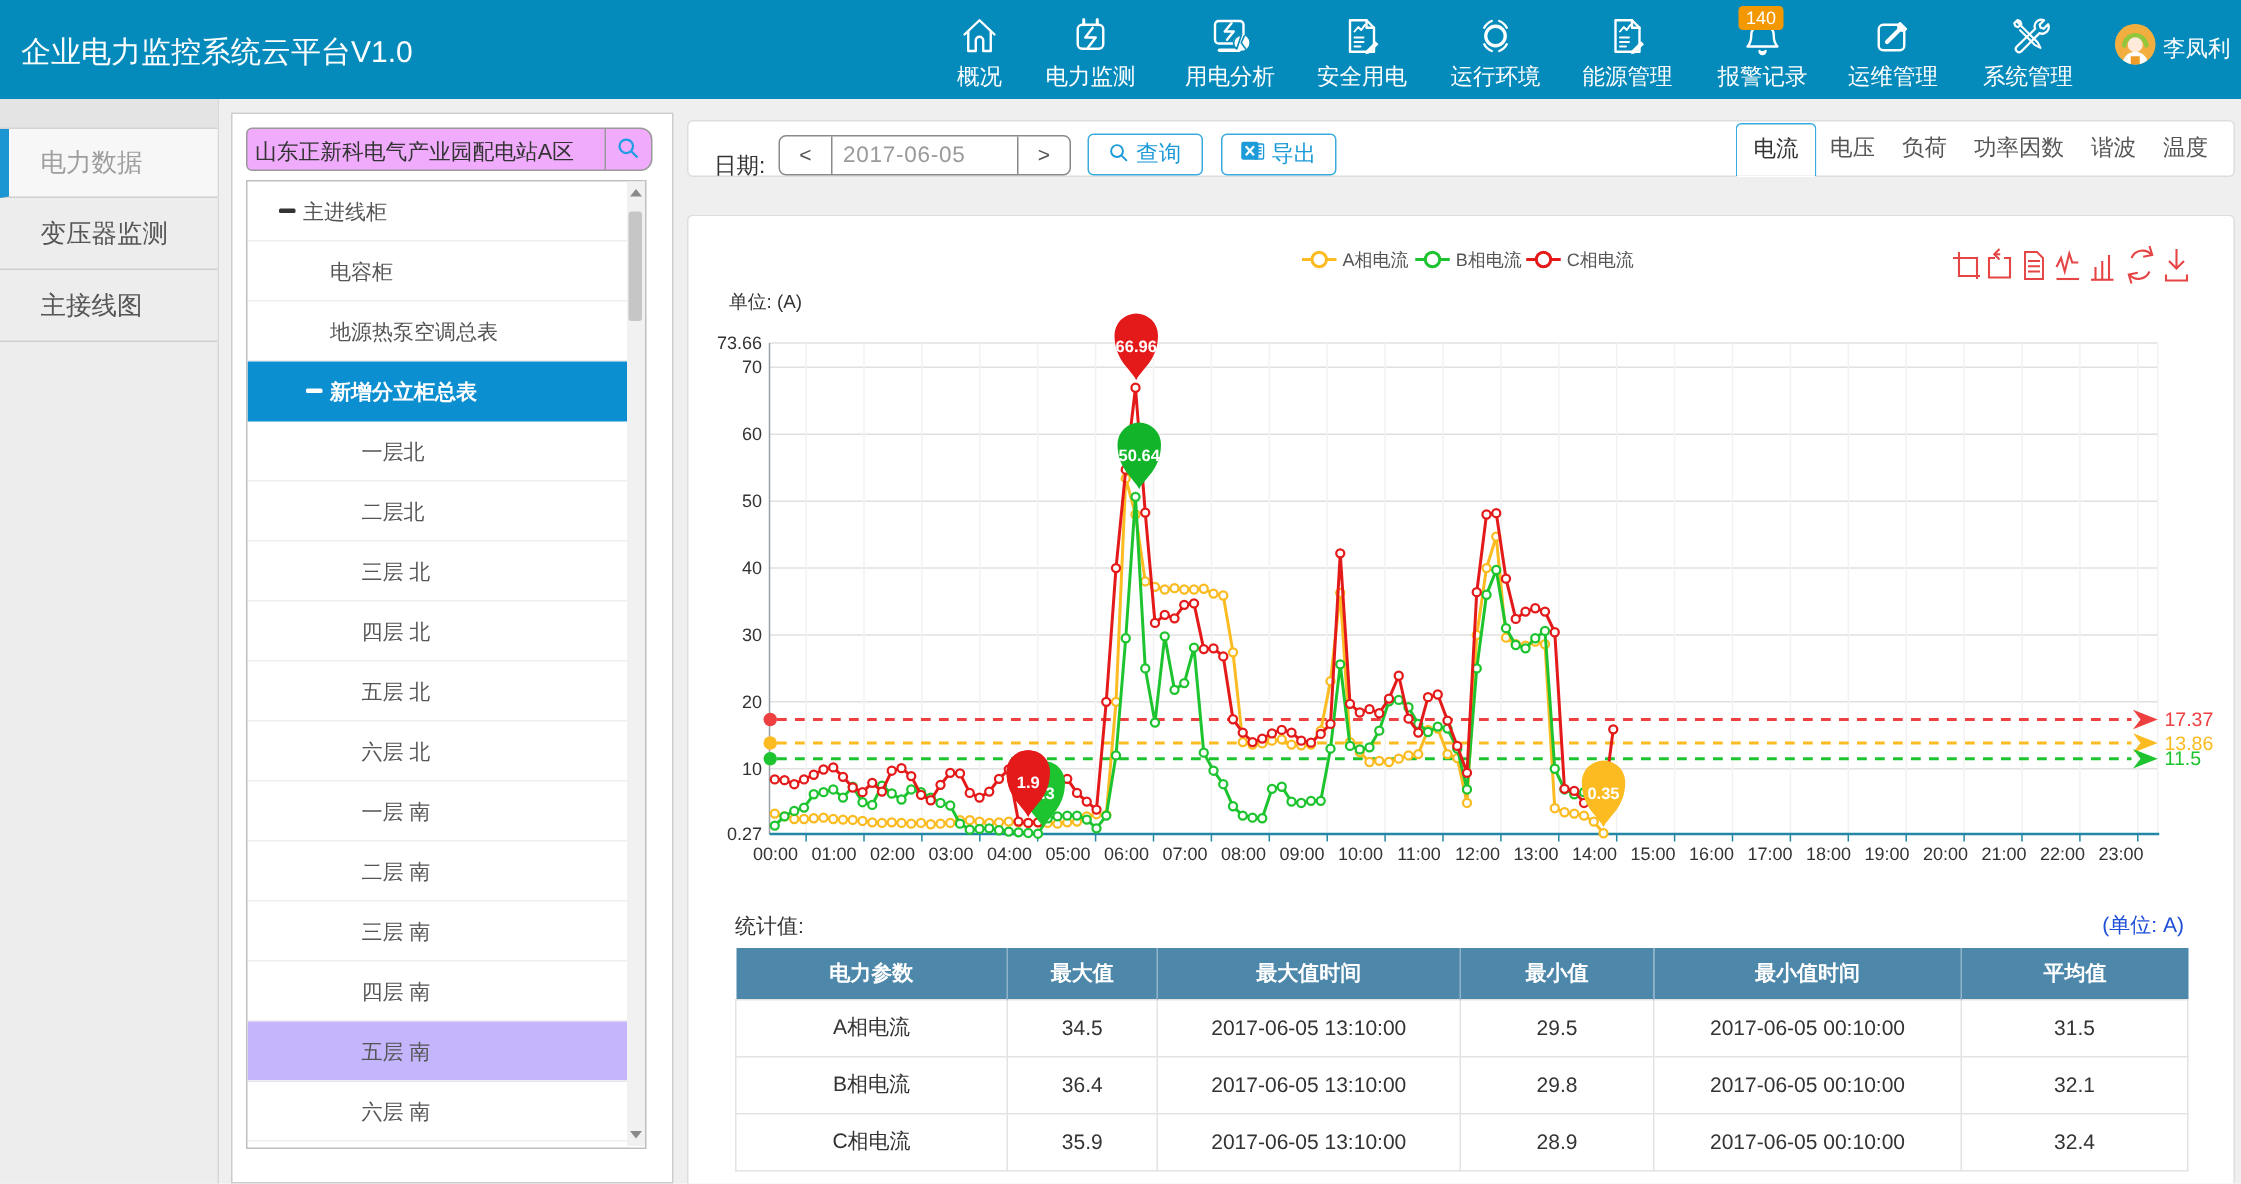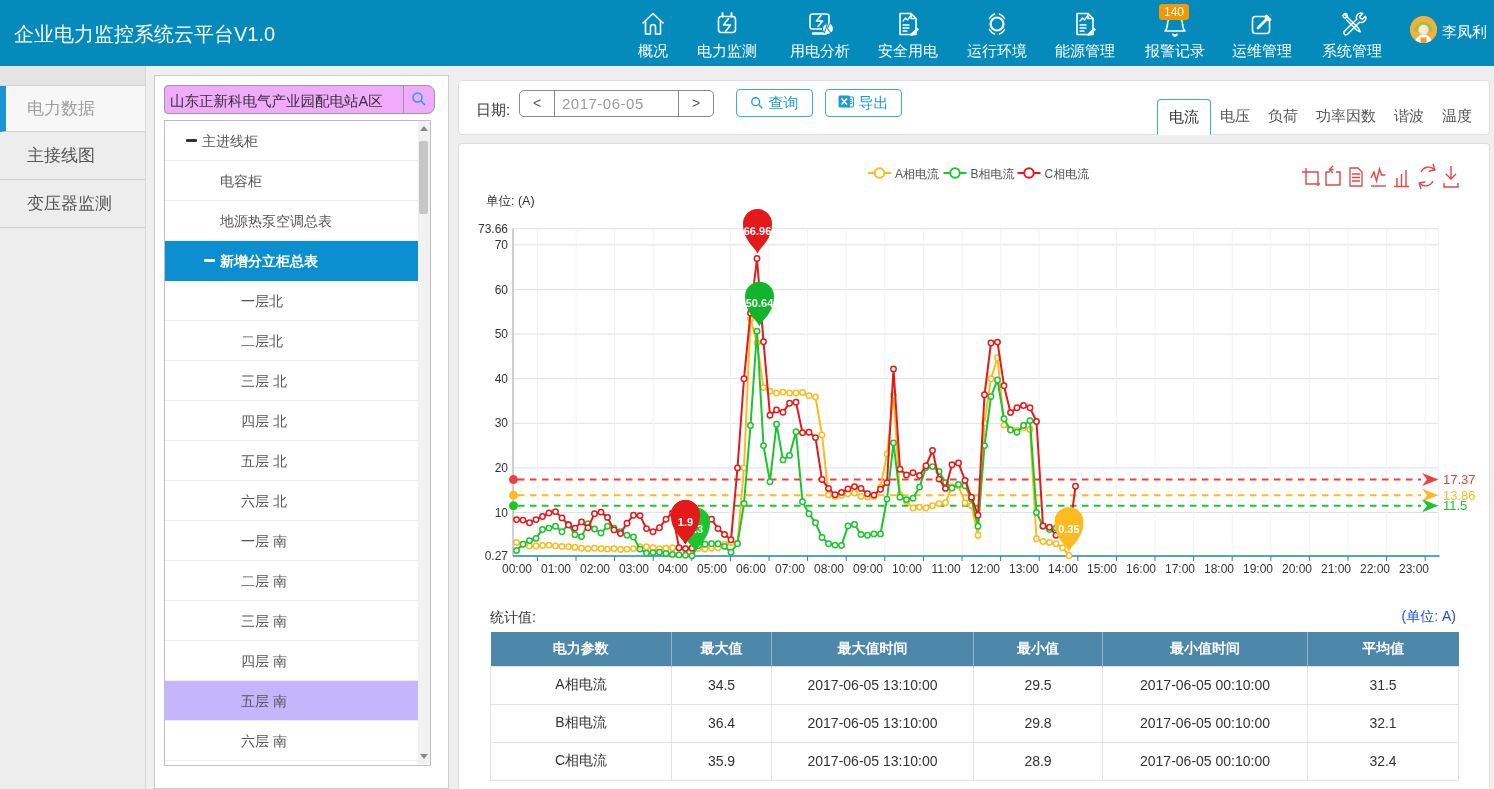--- a/index.html
+++ b/index.html
@@ -34,32 +34,32 @@
   white-space:nowrap;}
 .trow.sel { background:#0c8fd0; color:#fff; font-weight:bold; border-bottom:none;}
 .trow.hov { background:#c4b5fd; }
 .minus { display:inline-block; width:11px; height:3px; border-radius:1px; vertical-align:middle;
   margin-right:5px; margin-top:-3px;}
 .sbar { position:absolute; width:12px; height:643px; background:#f1f1f1; }
 .sthumb { position:absolute; left:1px; top:20px; width:9px; height:73px; background:#c6c6c6; border-radius:2px;}
 .sarrow { position:absolute; left:2px; width:0; height:0; border-left:4px solid transparent;
   border-right:4px solid transparent;}
 .card { position:absolute; background:#fff; border:1px solid #ddd; border-radius:4px; }
-#toolbar { left:458px; top:80px; width:1032px; height:55px; }
+#toolbar { left:458px; top:80px; width:1032px; height:38px; }
 #chartcard { left:458px; top:143px; width:1032px; height:646px; border-radius:4px 4px 0 0; border-bottom:none;}
 .dlabel { position:absolute; left:17px; top:20px; font-size:15px; color:#333;}
 .dgroup { position:absolute; left:60px; top:9px; width:195px; height:27px; border:1px solid #8a8a8a;
   border-radius:5px; }
 .dgroup .lt { position:absolute; left:0; top:0; width:35px; height:25px; border-right:1px solid #8a8a8a;
   text-align:center; line-height:24px; color:#555; font-size:14px;}
 .dgroup .rt { position:absolute; right:0; top:0; width:35px; height:25px; border-left:1px solid #8a8a8a;
   text-align:center; line-height:24px; color:#555; font-size:14px;}
 .dgroup .dt { position:absolute; left:42px; top:4px; font-size:15px; color:#9a9a9a; letter-spacing:0.5px;}
 .btn-blue { position:absolute; top:8px; height:28px; border:1px solid #3aabdf; border-radius:4px;
-  color:#1d9ad8; font-size:15px; text-align:center; line-height:26px; background:#fff;margin-left:11px;}
+  color:#1d9ad8; font-size:15px; text-align:center; line-height:26px; background:#fff;}
 #btnq { left:266px; width:77px; }
 #btne { left:355px; width:77px; }
 .tabs { position:absolute; right:8px; bottom:0; height:35px; }
 .tab { float:left; font-size:15px; color:#555; padding:0 9px; line-height:34px; }
 .tab.active { border:1px solid #3aabdf; border-bottom:1px solid #fff; border-radius:4px 4px 0 0;
   color:#333; padding:0 11px; }
 .stitle { position:absolute; left:32px; top:609px; font-size:14px; color:#333; }
 .sunit { position:absolute; right:38px; top:608px; font-size:14px; color:#1d4ed8;text-align:right;}
 table.stat { position:absolute; left:490px; top:632px; border-collapse:collapse; width:968px;
   font-size:14px; color:#333; table-layout:fixed;}
@@ -154,22 +154,22 @@
         <path d="M4.5 15 a9 9 0 0 1 18 0 l-2.5 1 -1.5 -4.5 a7.5 7.5 0 0 1 -10 0 l-1.5 4.5 z" fill="#93c73e"></path>
         <circle cx="13.5" cy="13.8" r="5" fill="#ffe9d8"></circle>
         <path d="M5 27 a8.5 8.5 0 0 1 17 0 z" fill="#fdfdfd"></path>
         <path d="M10.5 21.5 h6 v5.5 h-6 z" fill="#ef9c28"></path>
       </svg></div>
   <div class="uname">李凤利</div>
 </div>
 <div class="sidebar">
   <div class="sstrip"></div>
   <div class="sitem active">电力数据</div>
+  <div class="sitem">变压器监测</div>
   <div class="sitem">主接线图</div>
-  <div class="sitem">变压器监测</div>
 </div>
 <div class="treecard">
   <div class="search">
     <div class="txt">山东正新科电气产业园配电站A区</div>
     <div class="btn"><svg width="16" height="16" viewBox="0 0 16 16" style="margin:5px 0 0 7px">
           <circle cx="6.5" cy="6.5" r="4.5" fill="none" stroke="#1e9de5" stroke-width="1.5"></circle>
           <line x1="10" y1="10" x2="14" y2="14" stroke="#1e9de5" stroke-width="1.5"></line>
         </svg></div>
   </div>
   <div class="tree">

